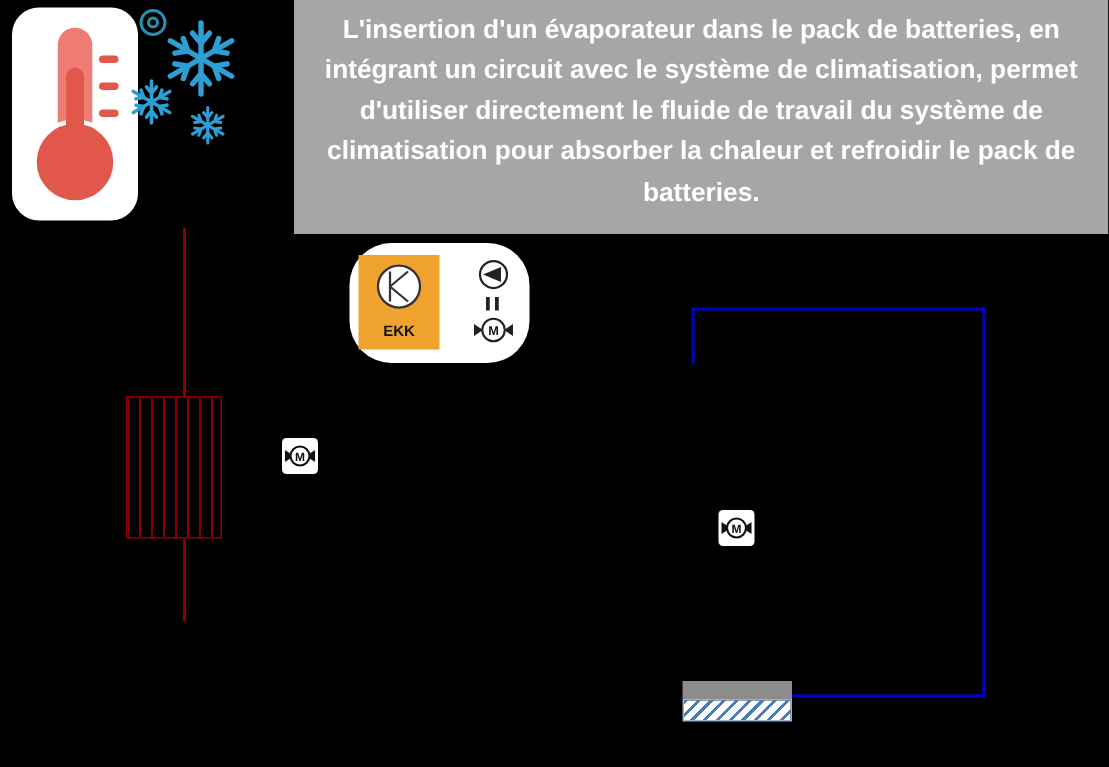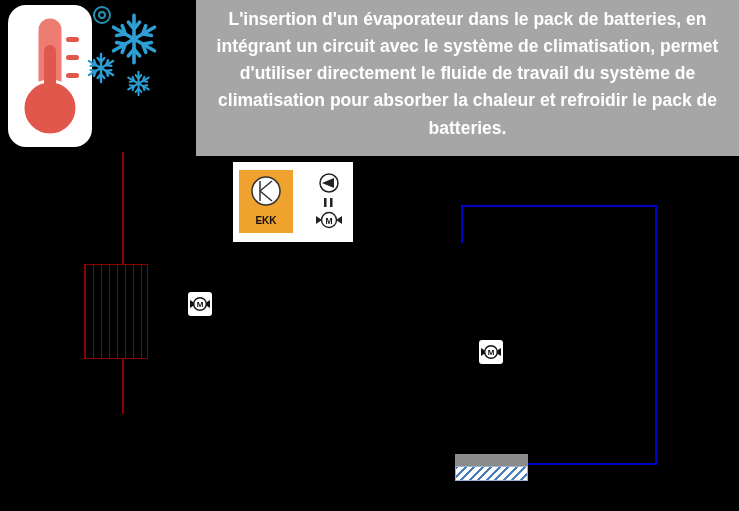--- a/index.html
+++ b/index.html
@@ -20,21 +20,21 @@
   .pipe-red{background:#8b0000;}
   .radiator{
     border:1px solid #8b0000;box-sizing:border-box;
     background:repeating-linear-gradient(90deg,#8b0000 0,#8b0000 1px,transparent 1px,transparent 8px);
   }
   
   .pipe-blue{background:#0000cc;}
   
   .fan-icon{background:#fff;border-radius:3px;}
   
-  .compressor-unit{background:#fff;}
+  .compressor-unit{background:#fff;border-radius:28px;}
   
   .battery-bar{background:#8c8c8c;}
   .evaporator-hatch{
     background:repeating-linear-gradient(135deg,#4a7ebb 0,#4a7ebb 2px,#ffffff 2px,#ffffff 6px);
     border:1px solid #9bb3d4;box-sizing:border-box;
   }
   .circle-icon{border:2px solid #2790b0;border-radius:50%;box-sizing:border-box;}
   .circle-icon-inner{border:2px solid #2790b0;border-radius:50%;box-sizing:border-box;
     position:absolute;left:3px;top:3px;width:8px;height:8px;}
   svg text{font-family:"Liberation Sans",sans-serif;}

